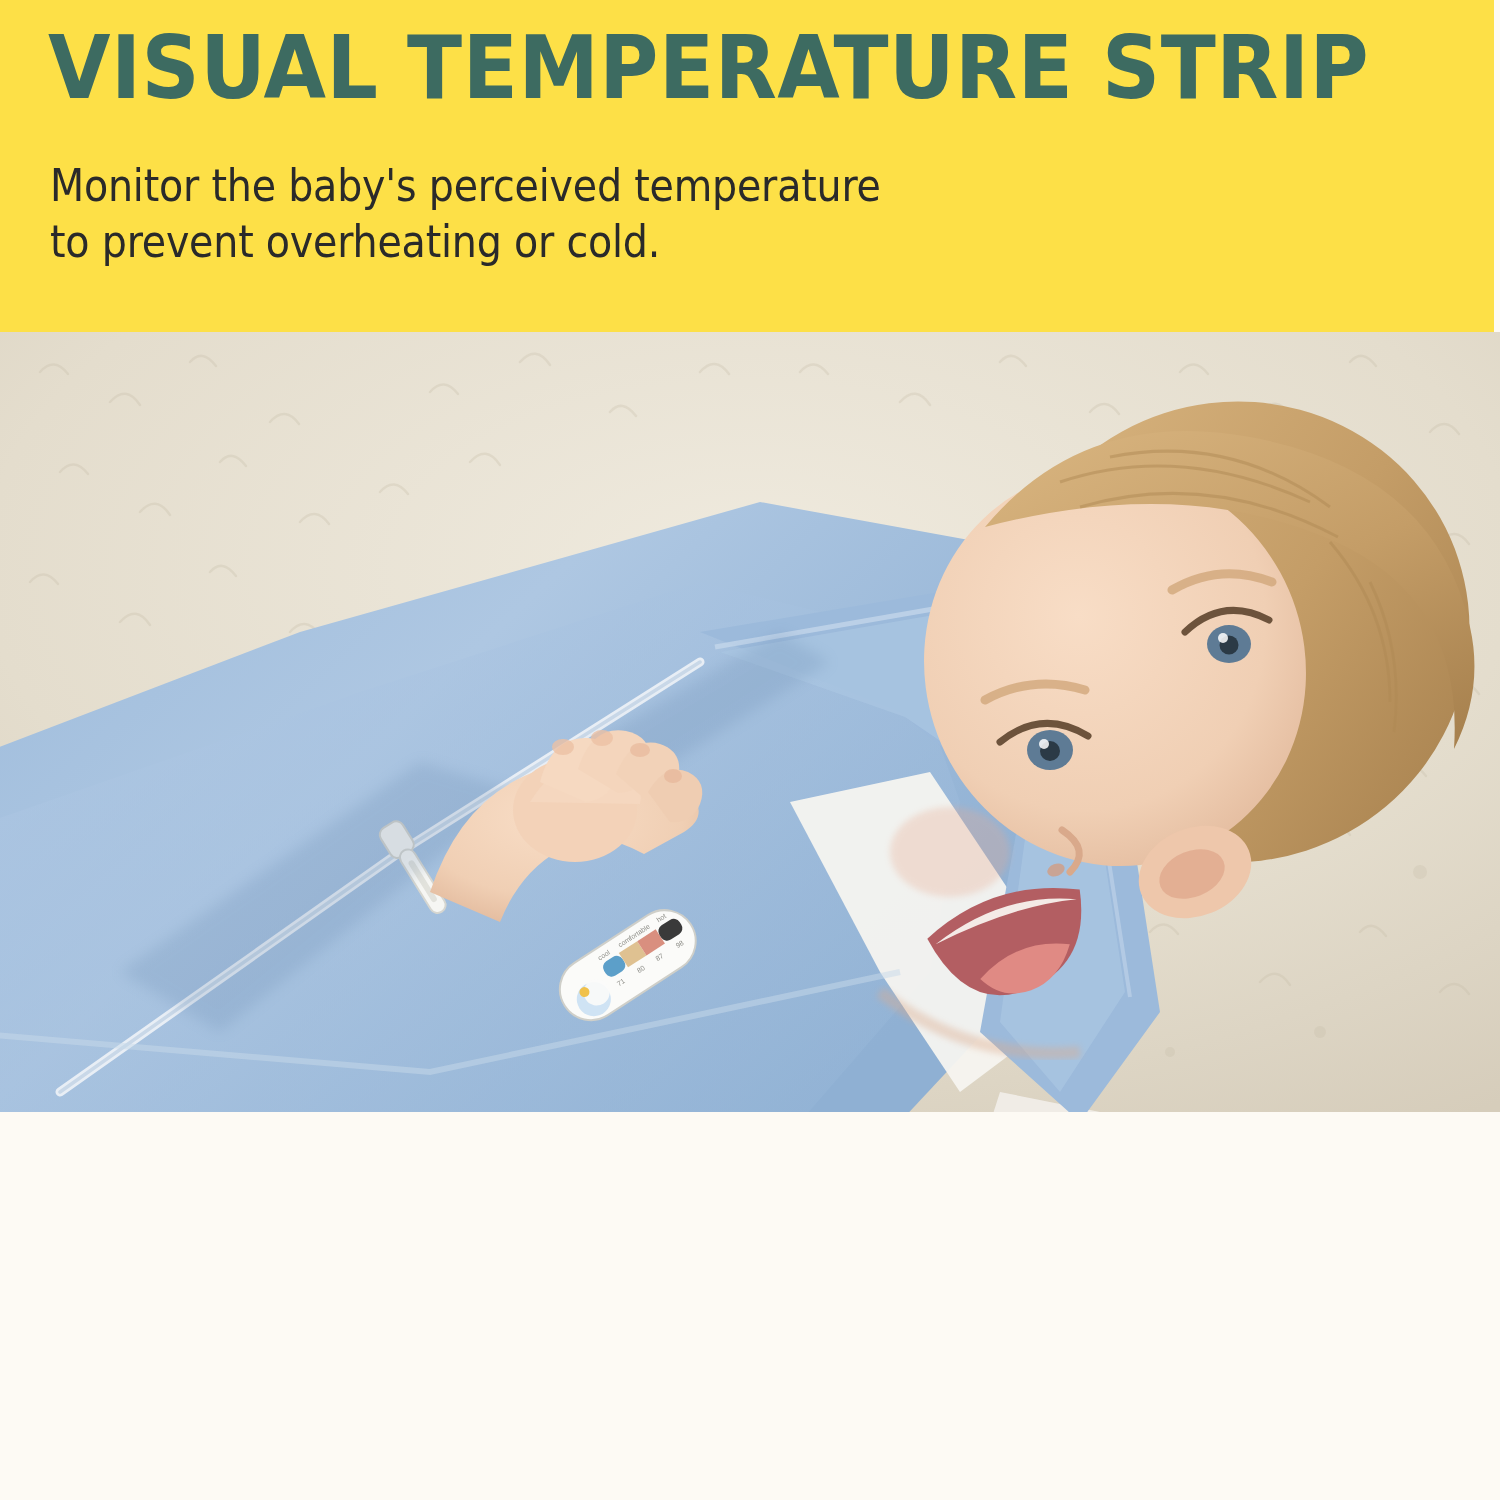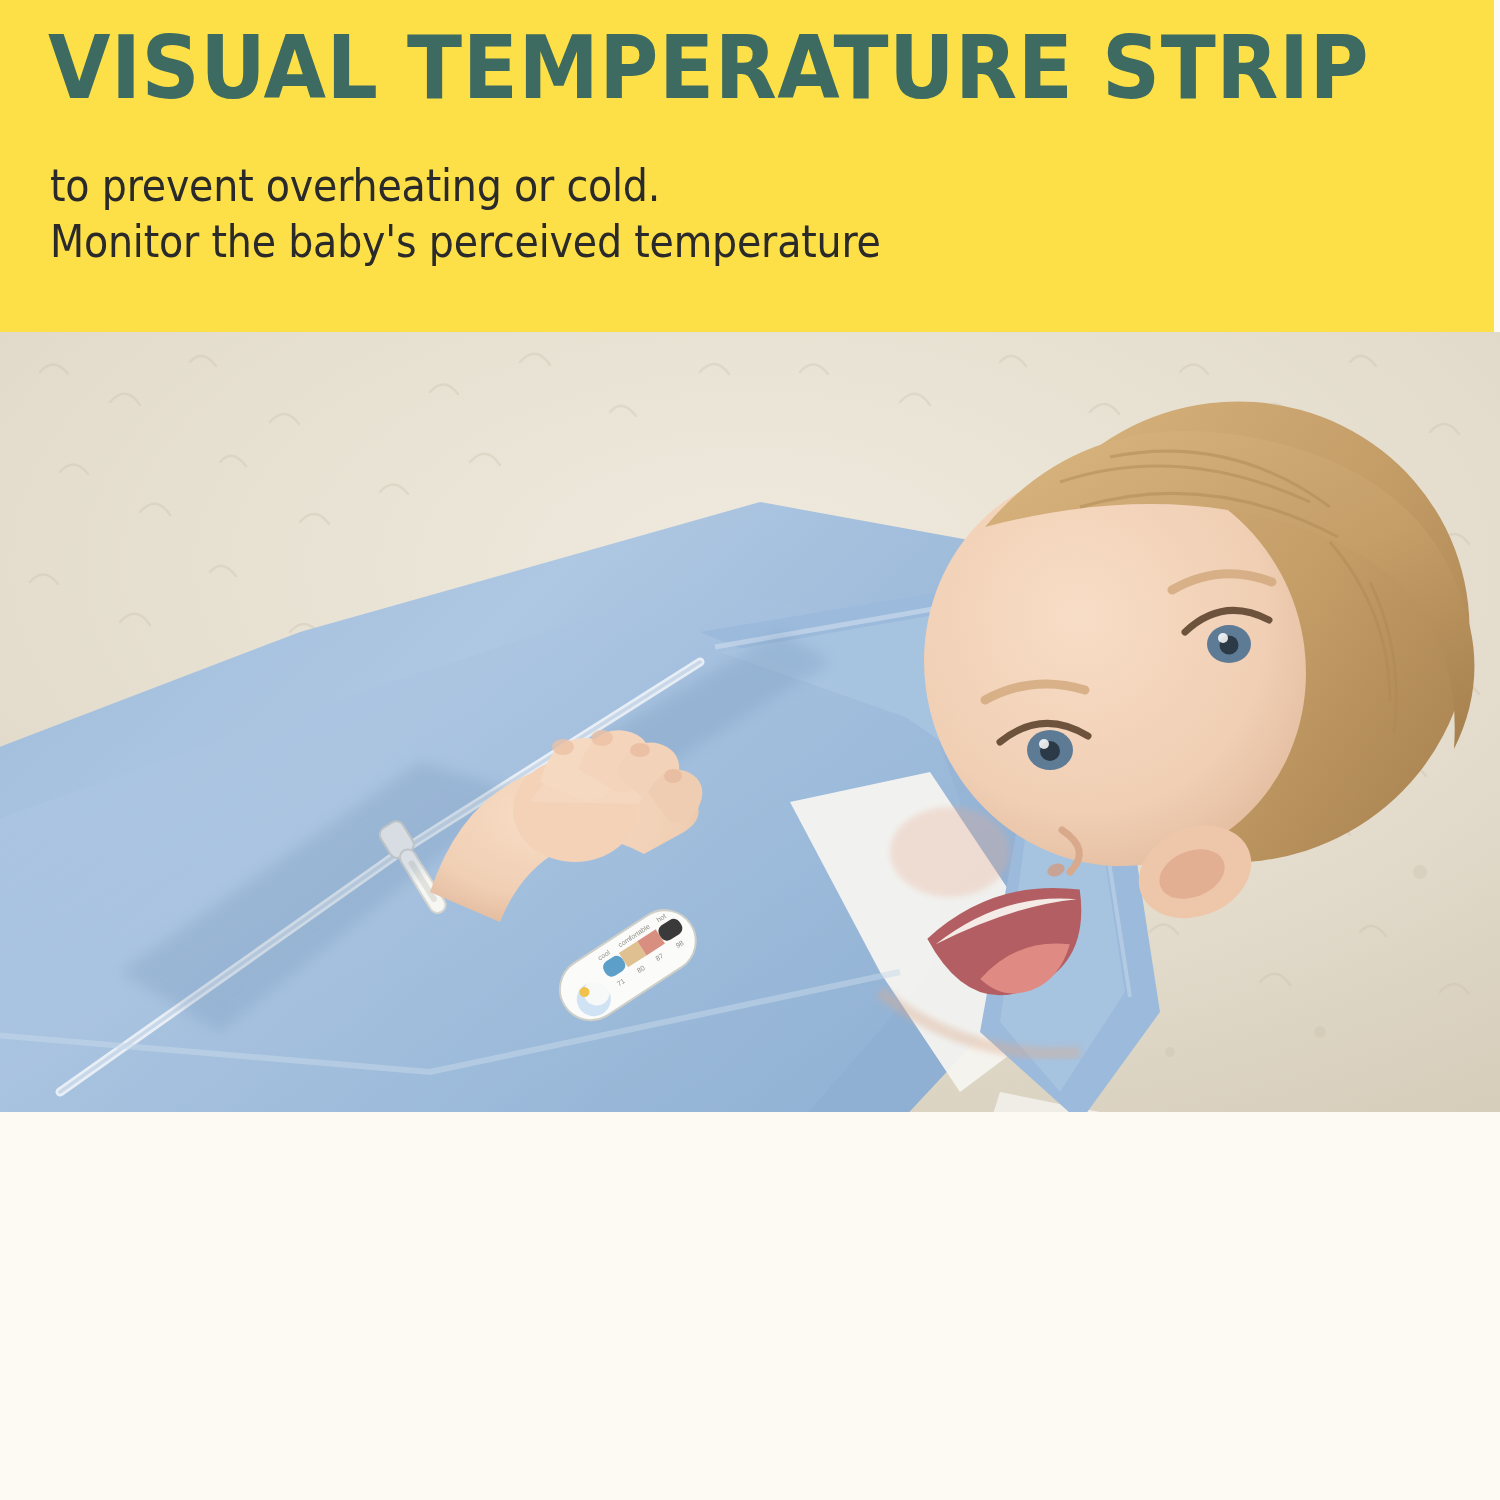--- a/index.html
+++ b/index.html
@@ -80,22 +80,22 @@
     width: 1500px; height: 388px;
     background: #fdfaf4;
   }
 </style>
 </head>
 <body style="background: rgb(253, 250, 244);">
 
 <div class="header">
   <div class="main-title" style="color: rgb(61, 107, 97);">VISUAL TEMPERATURE STRIP</div>
   <div class="subtitle">
+    <div>Monitor the baby's perceived temperature</div>
     <div>to prevent overheating or cold.</div>
-    <div>Monitor the baby's perceived temperature</div>
   </div>
 </div>
 
 <div class="photo">
   <svg viewBox="0 0 1500 780" preserveAspectRatio="none">
     <defs>
       <radialGradient id="rugG" cx="50%" cy="30%" r="85%">
         <stop offset="0%" stop-color="#efeade"></stop>
         <stop offset="60%" stop-color="#e4ddcd"></stop>
         <stop offset="100%" stop-color="#d6cdbb"></stop>

